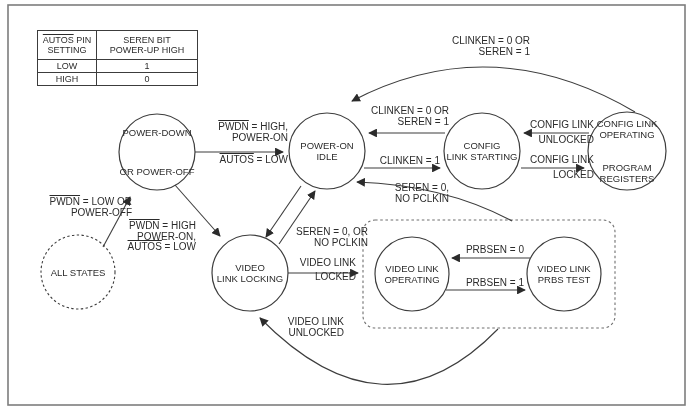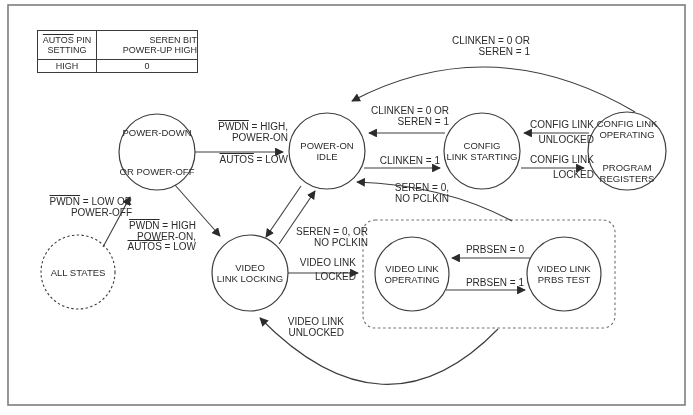--- a/index.html
+++ b/index.html
@@ -11,21 +11,21 @@
                text-align:center;color:#2b2b2b;}
   .state-label{align-items:center;justify-content:center;font-size:9.5px;line-height:11px;}
   .lbl{position:absolute;font-size:10px;line-height:10.5px;text-align:right;color:#2b2b2b;white-space:nowrap;}
   .ovl{text-decoration:overline;}
   .gap-top{margin-top:22px;}
   table.tbl{position:absolute;left:37px;top:30px;border-collapse:collapse;font-size:9px;
             line-height:10px;color:#2b2b2b;text-align:center;}
   table.tbl td,table.tbl th{border:1px solid #3c3c3c;padding:0;font-weight:normal;}
   table.tbl th{height:28px;}
   table.tbl .c1{width:58px;}
-  table.tbl .c2{width:100px;text-align:right;}
+  table.tbl .c2{width:100px;}
   table.tbl tr.r td{height:12px;}
 </style>
 </head>
 <body>
 
 <div class="stage">
 
   <svg width="693" height="415" viewBox="0 0 693 415">
     <defs>
       <marker id="arr" viewBox="0 0 10 10" refX="9" refY="5" markerWidth="8" markerHeight="8" orient="auto-start-reverse">
@@ -69,20 +69,24 @@
       <th class="c1">
         <span class="ovl">AUTOS</span><span> PIN</span><br>
         <span>SETTING</span>
       </th>
       <th class="c2">
         <span>SEREN BIT</span><br>
         <span>POWER-UP HIGH</span>
       </th>
     </tr>
     <tr class="r">
+      <td>LOW</td>
+      <td>1</td>
+    </tr>
+    <tr class="r">
       <td>HIGH</td>
       <td>0</td>
     </tr>
   </tbody>
     </table>
 
   <div class="state-label" style="left:112px;top:128px;gap:28px;">
     <div>POWER-DOWN</div>
     <div>OR POWER-OFF</div>
   </div>

